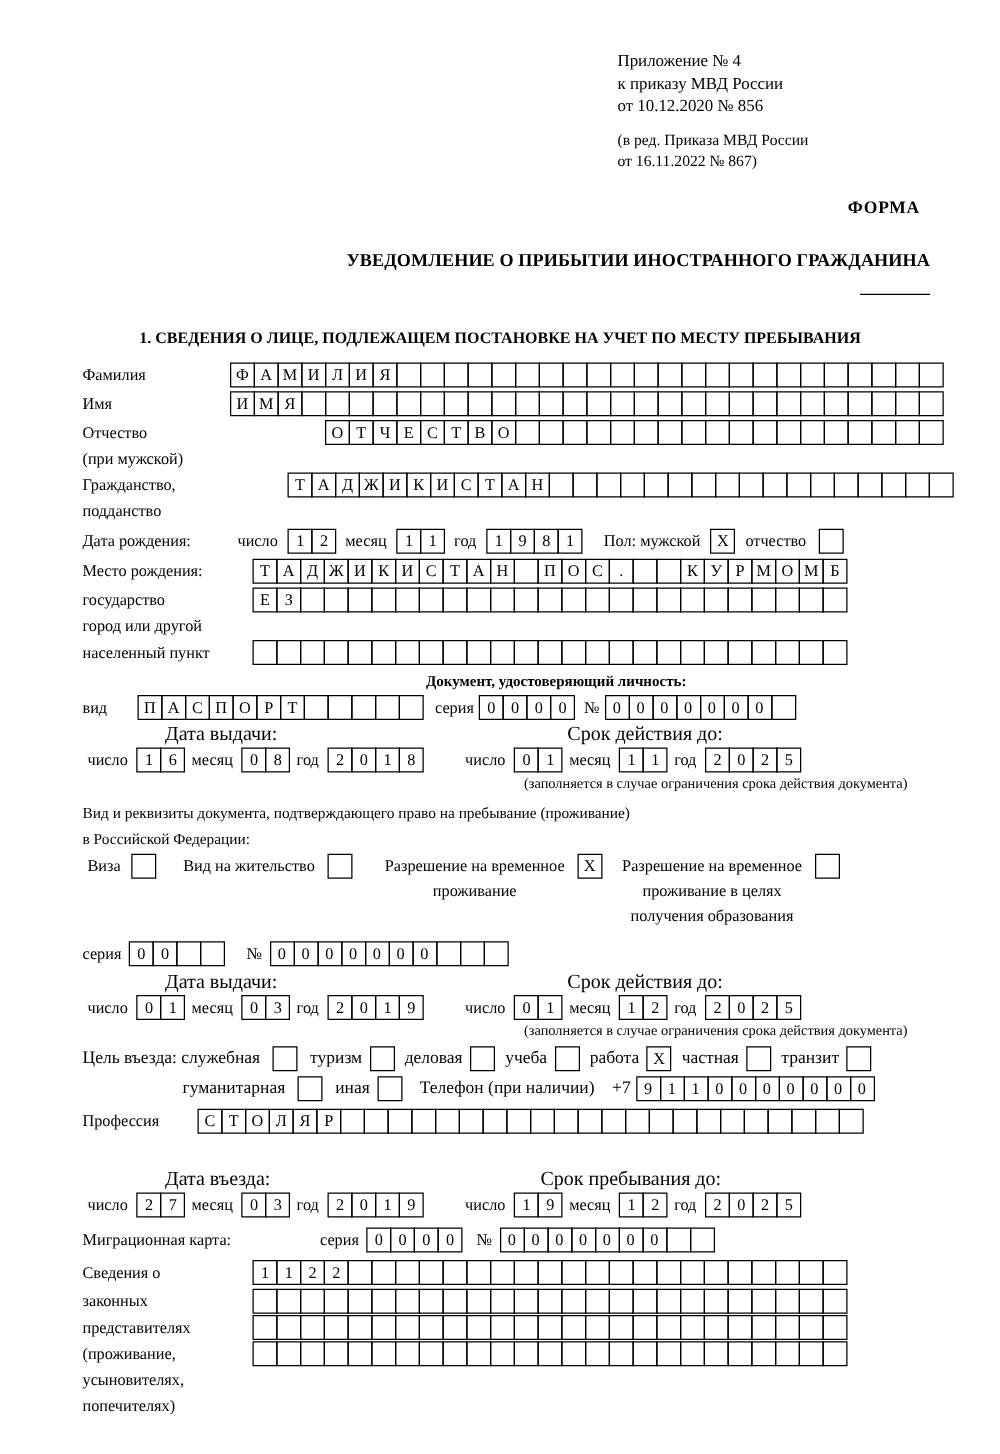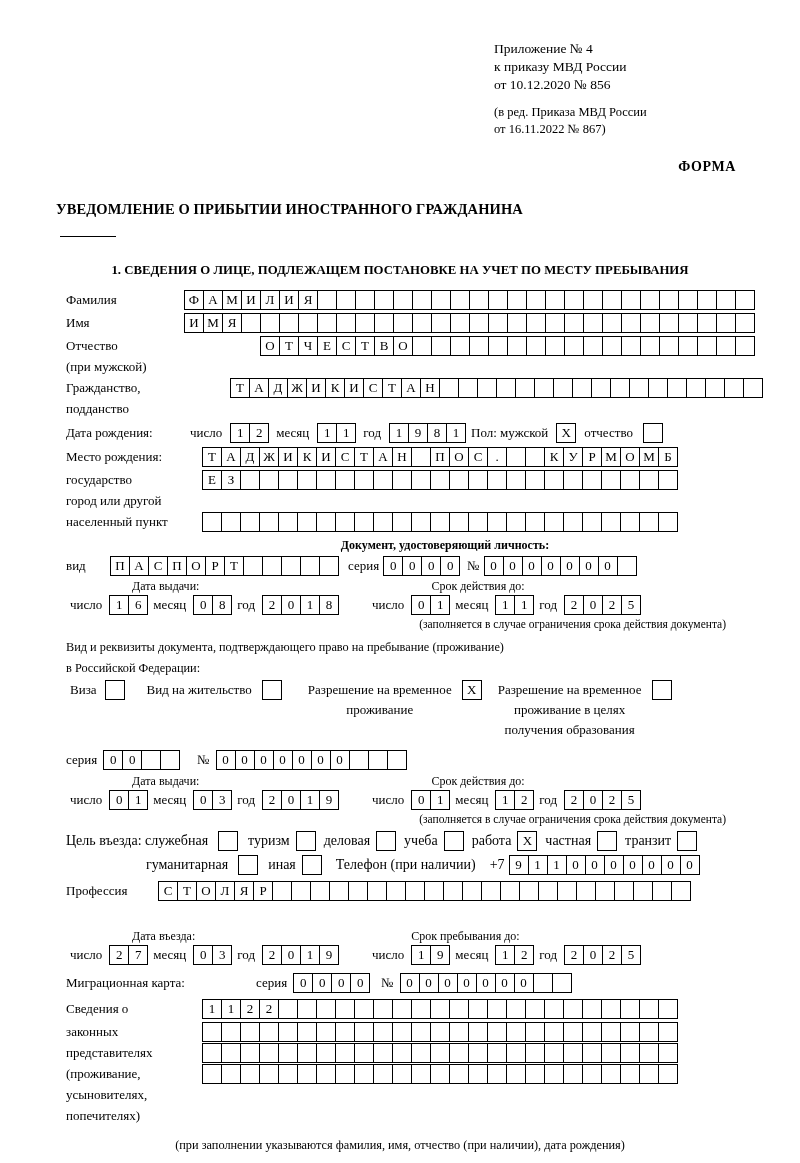--- a/index.html
+++ b/index.html
@@ -27,21 +27,21 @@
   .hdr .sub{margin-top:9px;font-size:12.5px;line-height:1.35;}
   .forma{
     text-align:right;
     font-weight:bold;
     font-size:14px;
     letter-spacing:0.6px;
     margin-top:22px;
     padding-right:8px;
   }
   .title{
-    text-align:left;
+    text-align:right;
     font-weight:bold;
     font-size:14.5px;
     line-height:1.45;
     margin-top:24px;
     letter-spacing:0.1px;
   }
   .title .ul{
     display:inline-block;
     width:56px;
     border-bottom:1px solid #000;
@@ -93,21 +93,21 @@
     font-weight:bold;
     margin:6px 0 3px 0;
   }
   .subhead{
     font-size:12.3px;
     margin-top:10px;
     margin-bottom:2px;
   }
   .date-label-row{
     display:flex;
-    font-size:12px;
+    font-size:16px;
     margin-bottom:1px;
   }
   .footer-note{
     text-align:center;
     font-size:12.3px;
     margin-top:12px;
   }
   .purpose .lbl{font-size:14px;}
   .cb{
     width:20px;height:20px;
@@ -300,21 +300,21 @@
         <div class="cell">1</div>
           <div class="cell">1</div>
       </div>
       <span class="lbl" style="margin-left:8px">год</span>
       <div class="cells" style="margin-left:4px">
         <div class="cell">1</div>
           <div class="cell">9</div>
           <div class="cell">8</div>
           <div class="cell">1</div>
       </div>
-      <span class="lbl" style="margin-left:6px">Пол: мужской</span>
+      <span class="lbl" style="margin-left:18px">Пол: мужской</span>
       <span class="cb" style="margin-left:4px">Х</span>
       <span class="lbl" style="margin-left:8px">отчество</span>
       <span class="cb" style="margin-left:6px"></span>
     </div>
   </div>
 
   <div class="row" style="margin-top:4px">
     <div class="lbl" style="padding-left:10px;width:136px;flex:0 0 136px">Место рождения:</div>
     <div class="cells">
       <div class="cell">Т</div>
@@ -847,15 +847,14 @@
         <div class="cell"></div>
     </div>
   </div>
   <div class="row tight">
     <span class="lbl" style="padding-left:10px;width:136px;flex:0 0 136px">усыновителях,</span>
   </div>
   <div class="row tight">
     <span class="lbl" style="padding-left:10px;width:136px;flex:0 0 136px">попечителях)</span>
   </div>
 
-  <div class="footer-note">(при заполнении указываются фамилия, имя, отчество (при наличии), дата рождения)</div>
 
 </div>
 
 </body></html>

